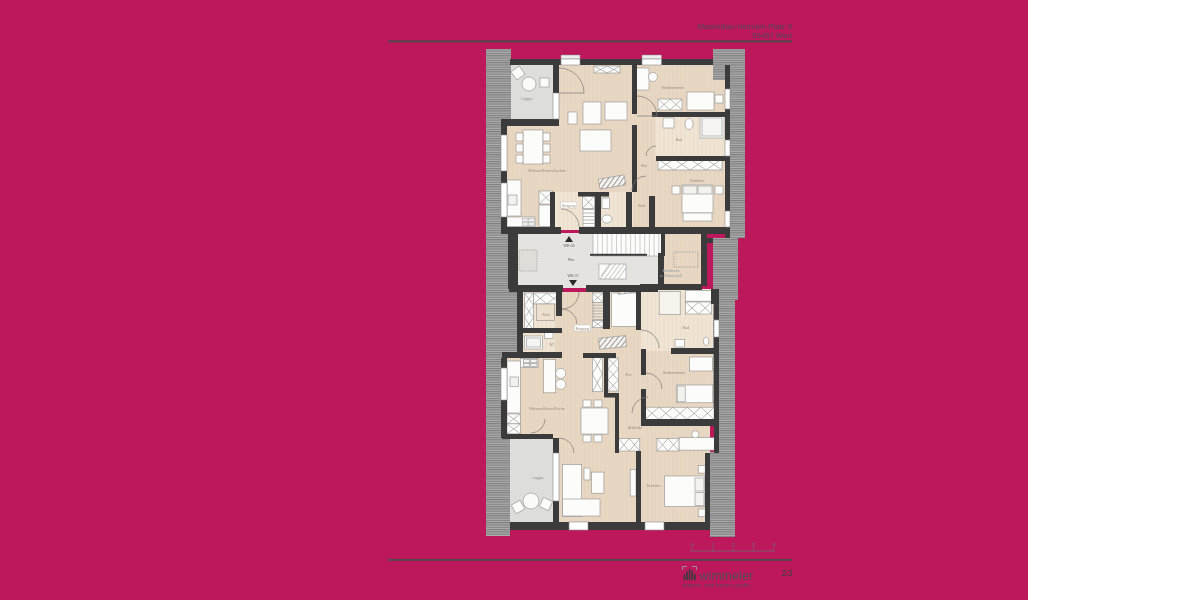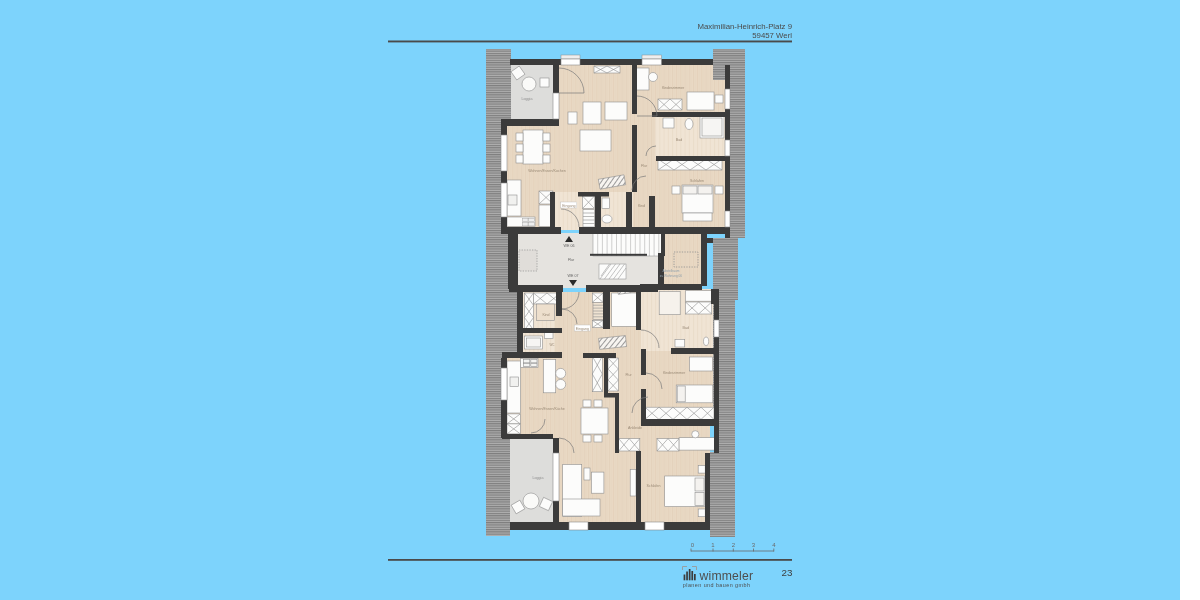--- a/index.html
+++ b/index.html
@@ -1,16 +1,16 @@
 <!DOCTYPE html>
 <html><head>
 <meta charset="utf-8">
 <style>
   html,body{margin:0;padding:0;background:#ffffff;}
-  #page{position:relative;width:1180px;height:600px;background:#7dd3fc;overflow:hidden;
+  #page{position:relative;width:1028px;height:600px;background:#be185d;overflow:hidden;
         font-family:"Liberation Sans", sans-serif;}
   svg{display:block;}
 </style>
 </head>
 <body>
 <div id="page">
 <svg width="1200" height="600" viewBox="0 0 1200 600" xmlns="http://www.w3.org/2000/svg" font-family="Liberation Sans, sans-serif">
 <defs>
   <pattern id="hatch" width="30" height="2.3" patternUnits="userSpaceOnUse">
     <rect width="30" height="2.3" fill="#adadad"></rect>

